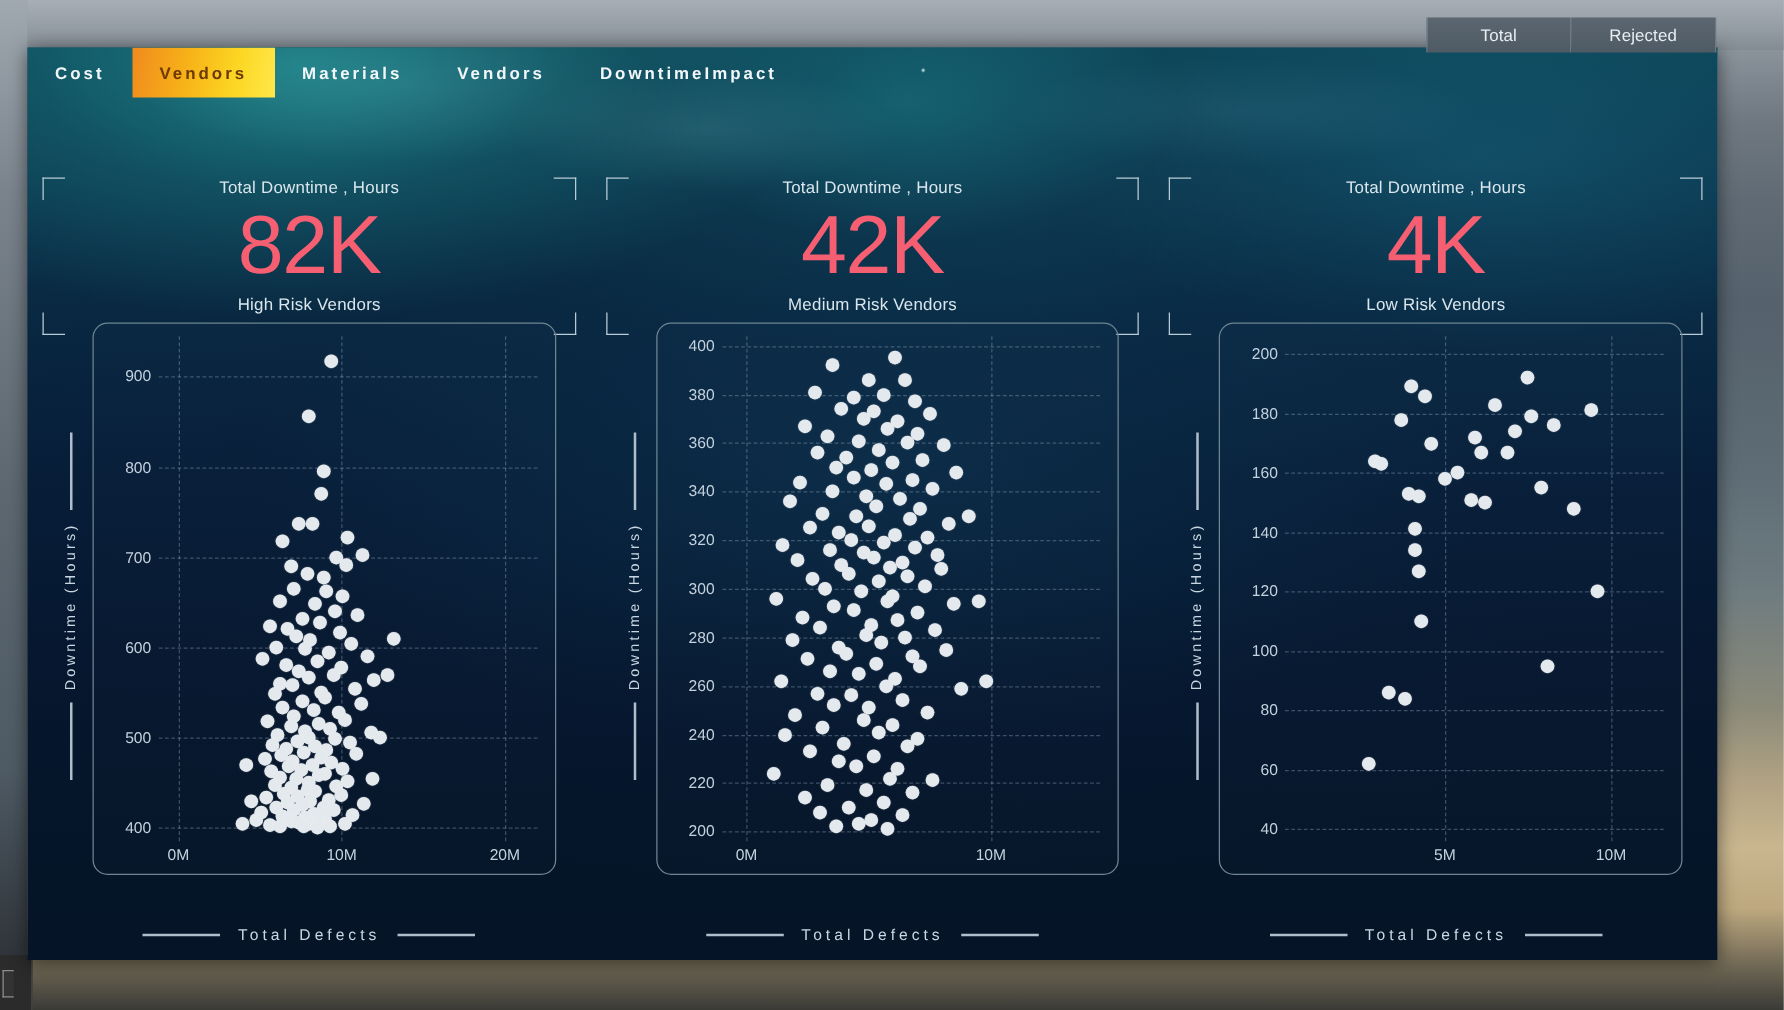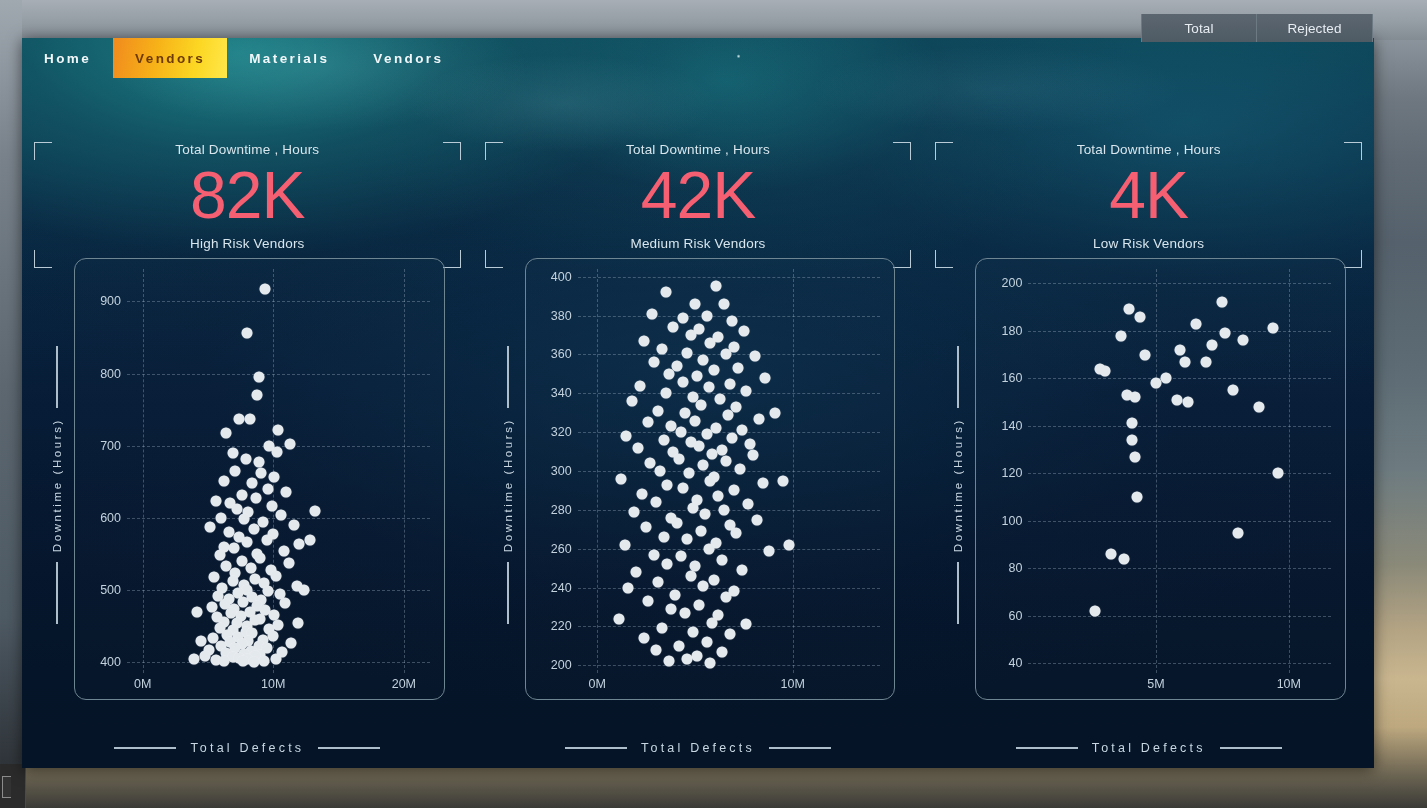--- a/index.html
+++ b/index.html
@@ -177,24 +177,25 @@
 <div class="desk-tab-mark"></div>
 
 <div class="tab-row">
   <div class="win-tab">Total</div>
   <div class="win-tab">Rejected</div>
 </div>
 
 <div class="app">
 
   <div class="nav">
-    <div class="nav-item">Home</div>
+    <div class="nav-item">Cost</div>
     <div class="nav-item active">Vendors</div>
     <div class="nav-item">Materials</div>
     <div class="nav-item">Vendors</div>
+    <div class="nav-item">DowntimeImpact</div>
   </div>
 
 
   <div class="kpis">
     <div class="kpi">
       <span class="brk tl"></span>
       <span class="brk tr"></span>
       <span class="brk bl"></span>
       <span class="brk br"></span>
       <div class="kpi-top">Total Downtime , Hours</div>

